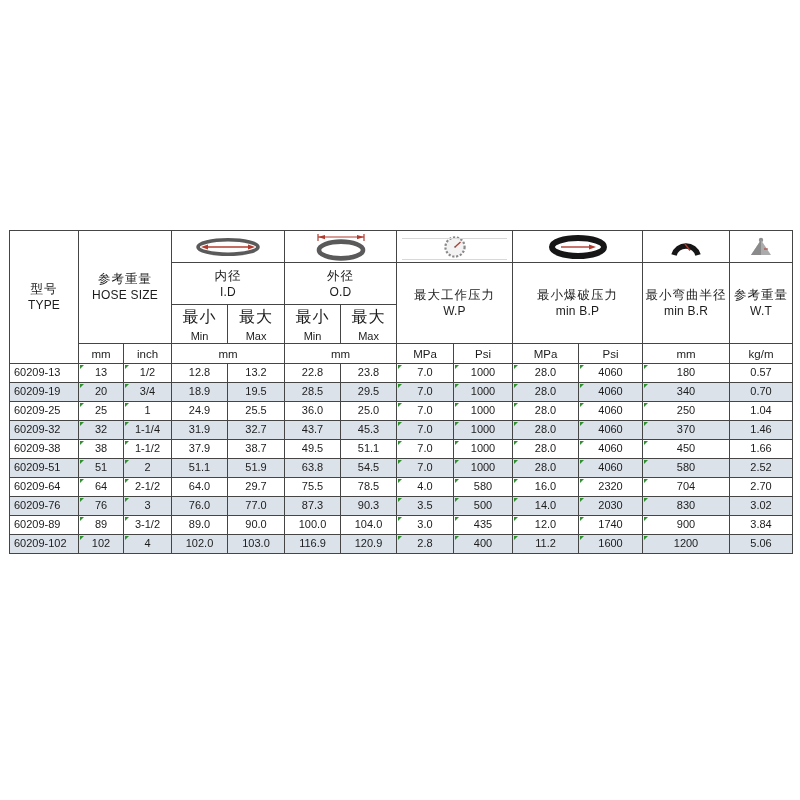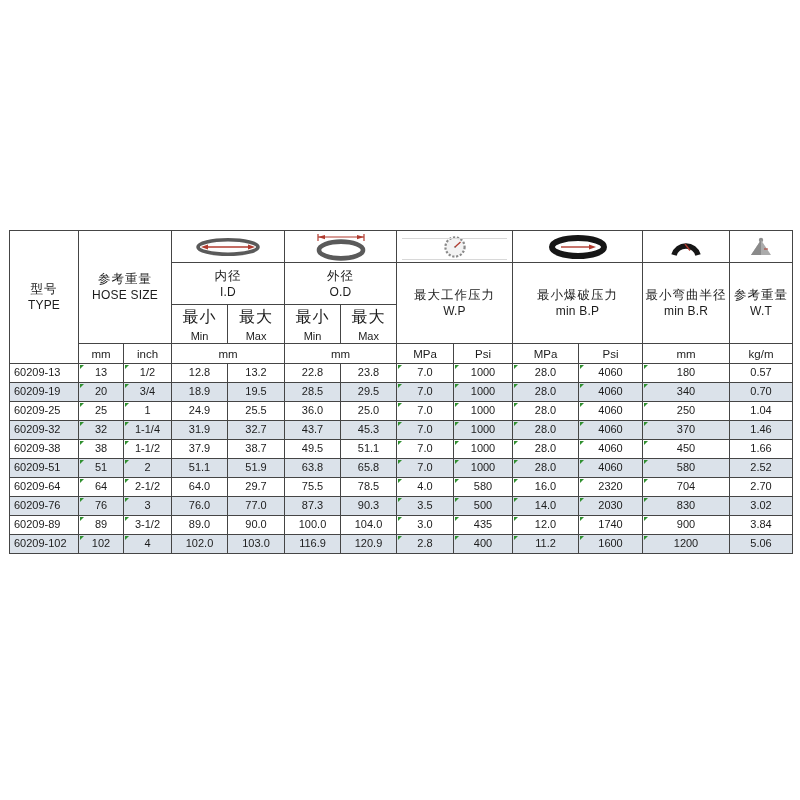--- a/index.html
+++ b/index.html
@@ -258,21 +258,21 @@
           <td class="gm">450</td>
           <td>1.66</td>
         </tr>
         <tr>
           <td class="type-col">60209-51</td>
           <td class="gm">51</td>
           <td class="gm">2</td>
           <td>51.1</td>
           <td>51.9</td>
           <td>63.8</td>
-          <td>65.8</td>
+          <td>54.5</td>
           <td class="gm">7.0</td>
           <td class="gm">1000</td>
           <td class="gm">28.0</td>
           <td class="gm">4060</td>
           <td class="gm">580</td>
           <td>2.52</td>
         </tr>
         <tr>
           <td class="type-col">60209-64</td>
           <td class="gm">64</td>

